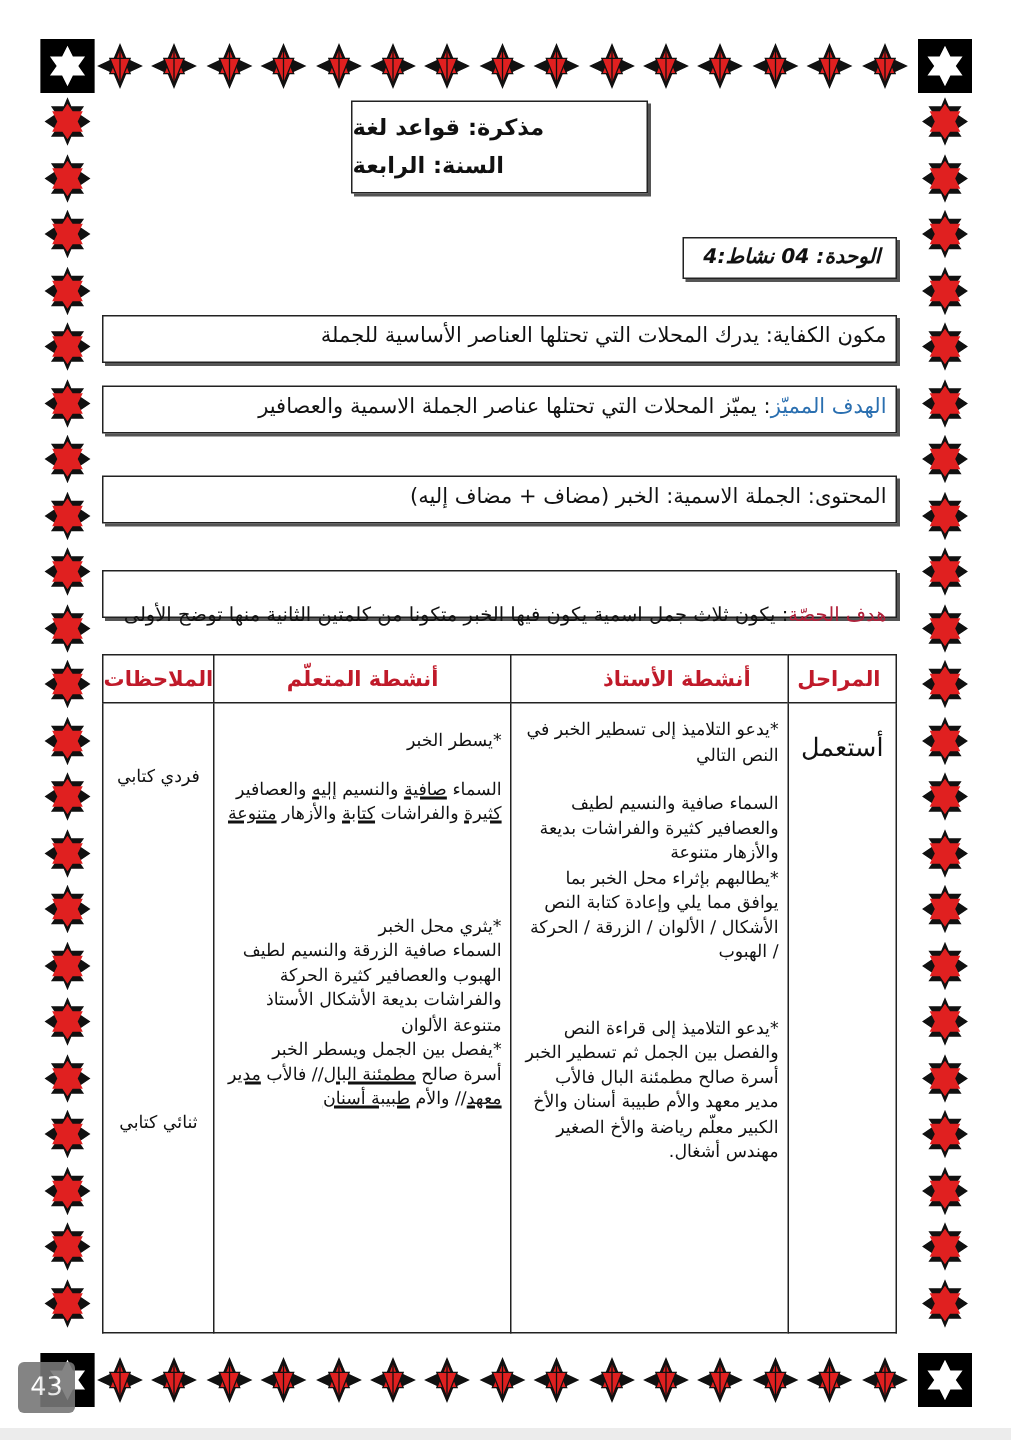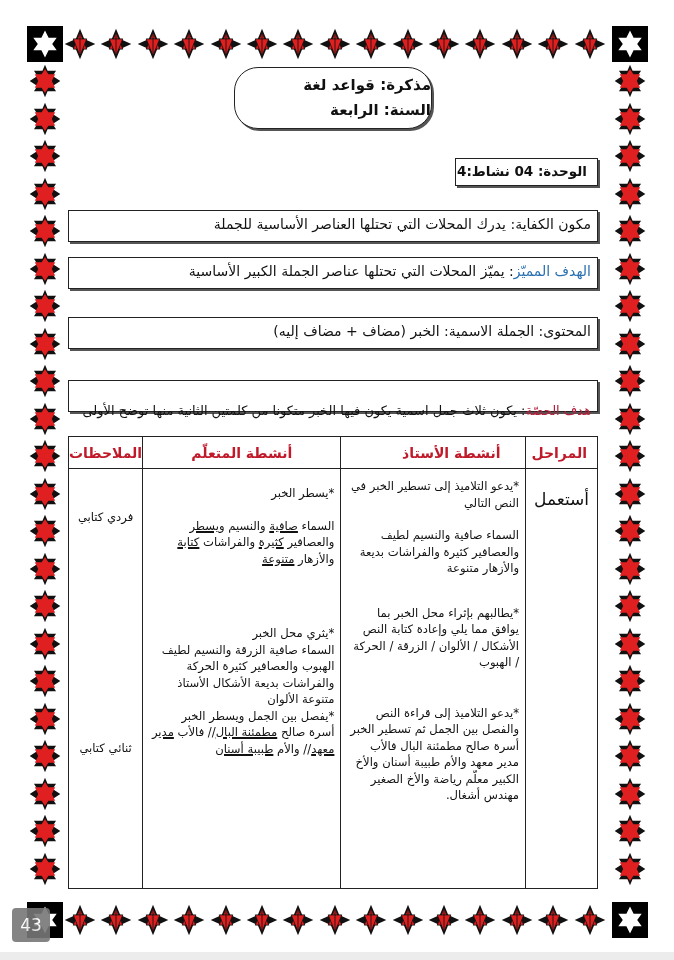--- a/index.html
+++ b/index.html
@@ -11,25 +11,25 @@
 
   
   .orn { position: absolute; width: 34px; height: 34px; }
   .orn svg { width: 100%; height: 100%; display: block; }
   .corner { position: absolute; width: 36px; height: 36px; background: #000; }
   .corner svg { width: 100%; height: 100%; display: block; }
 
   .box { position: absolute; border: 1.3px solid #222; background: #fff; direction: rtl; text-align: right; }
   .box-shadow { box-shadow: 2px 2px 0 #555; }
 
-  .title-box { left: 234px; top: 67px; width: 198px; height: 62px; text-align: right; font-weight: bold; border-radius: 24px; }
+  .title-box { left: 234px; top: 67px; width: 198px; height: 62px; text-align: left; font-weight: bold; }
   .title-box div { font-size: 15px; line-height: 25px; }
   .title-box .t1 { margin-top: 5px; }
 
-  .unit-box { left: 455px; top: 158px; width: 143px; height: 28px; font-size: 13.5px; font-weight: bold; padding: 4px 10px 0 0; }
+  .unit-box { left: 455px; top: 158px; width: 143px; height: 28px; font-size: 13.5px; font-weight: bold; padding: 4px 10px 0 0; font-style: italic; }
 
   .line-box { left: 68px; width: 530px; height: 32px; font-size: 14px; padding: 5px 6px 0 0; white-space: nowrap; }
   .lbl-blue { color: #2a6fb0; }
   .lbl-red { color: #b0203a; }
 
   table.plan { position: absolute; left: 68px; top: 436px; width: 530px; border-collapse: collapse; direction: rtl; }
   table.plan th, table.plan td { border: 1.3px solid #222; vertical-align: top; }
   table.plan th { height: 32px; color: #c01a2a; font-size: 14px; font-weight: bold; text-align: center; vertical-align: middle; margin-left: 29px; }
   table.plan th:first-child { text-align: right; padding-right: 10px; }
   table.plan td { height: 420px; font-size: 11.6px; line-height: 16.5px; padding: 0 6px; }
@@ -583,21 +583,21 @@
     <div>السنة: الرابعة</div>
   </div>
 
   <div class="box box-shadow unit-box">الوحدة: 04 نشاط:4</div>
 
   <div class="box box-shadow line-box" style="top:210px">
     <span>مكون الكفاية: يدرك المحلات التي تحتلها العناصر الأساسية للجملة</span>
   </div>
 
   <div class="box box-shadow line-box" style="top:257px">
-    <span class="lbl-blue">الهدف المميّز</span><span>: يميّز المحلات التي تحتلها عناصر الجملة الكبير الأساسية</span>
+    <span class="lbl-blue">الهدف المميّز</span><span>: يميّز المحلات التي تحتلها عناصر الجملة الاسمية والعصافير</span>
   </div>
 
   <div class="box box-shadow line-box" style="top:317px">
     <span>المحتوى: الجملة الاسمية: الخبر (مضاف + مضاف إليه)</span>
   </div>
 
   <div class="box box-shadow line-box" style="top:380px; font-size:13px; padding-top:22px">
     <span class="lbl-red">هدف الحصّة</span><span>: يكون ثلاث جمل اسمية يكون فيها الخبر متكونا من كلمتين الثانية منها توضح الأولى</span>
   </div>
 
@@ -609,28 +609,28 @@
       <th class="col-learner">أنشطة المتعلّم</th>
       <th class="col-notes">الملاحظات</th>
     </tr>
     <tr>
       <td class="col-stage">
         <div class="stage-word">أستعمل</div>
       </td>
       <td class="col-teacher">
         <div style="margin-top:9px">*يدعو التلاميذ إلى تسطير الخبر في النص التالي</div>
         <div style="margin-top:16px">السماء صافية والنسيم لطيف والعصافير كثيرة والفراشات بديعة والأزهار متنوعة</div>
-        <div style="margin-top:28px">*يطالبهم بإثراء محل الخبر بما يوافق مما يلي وإعادة كتابة النص</div>
+        <div style="">*يطالبهم بإثراء محل الخبر بما يوافق مما يلي وإعادة كتابة النص</div>
         <div>الأشكال / الألوان / الزرقة / الحركة / الهبوب</div>
         <div style="margin-top:34px">*يدعو التلاميذ إلى قراءة النص والفصل بين الجمل ثم تسطير الخبر</div>
         <div>أسرة صالح مطمئنة البال فالأب مدير معهد والأم طبيبة أسنان والأخ الكبير معلّم رياضة والأخ الصغير مهندس أشغال.</div>
       </td>
       <td class="col-learner">
         <div style="margin-top:16px">*يسطر الخبر</div>
-        <div style="margin-top:16px" id="learner-b1"><span>السماء </span><span class="u">صافية</span><span> والنسيم </span><span class="u">ويسطر</span><span> والعصافير </span><span class="u">كثيرة</span><span> والفراشات </span><span class="u">كتابة</span><span> والأزهار </span><span class="u">متنوعة</span></div>
+        <div style="margin-top:16px" id="learner-b1"><span>السماء </span><span class="u">صافية</span><span> والنسيم </span><span class="u">إليه</span><span> والعصافير </span><span class="u">كثيرة</span><span> والفراشات </span><span class="u">كتابة</span><span> والأزهار </span><span class="u">متنوعة</span></div>
         <div style="margin-top:58px">*يثري محل الخبر</div>
         <div>السماء صافية الزرقة والنسيم لطيف الهبوب والعصافير كثيرة الحركة والفراشات بديعة الأشكال الأستاذ متنوعة الألوان</div>
         <div style="">*يفصل بين الجمل ويسطر الخبر</div>
         <div id="learner-b3"><span>أسرة صالح </span><span class="u">مطمئنة البال</span><span>// فالأب </span><span class="u">مدير معهد</span><span>// والأم </span><span class="u">طبيبة أسنان</span></div>
       </td>
       <td class="col-notes">
         <div style="margin-top:40px; text-align:center">فردي كتابي</div>
         <div style="margin-top:214px; text-align:center">ثنائي كتابي</div>
       </td>
     </tr>

